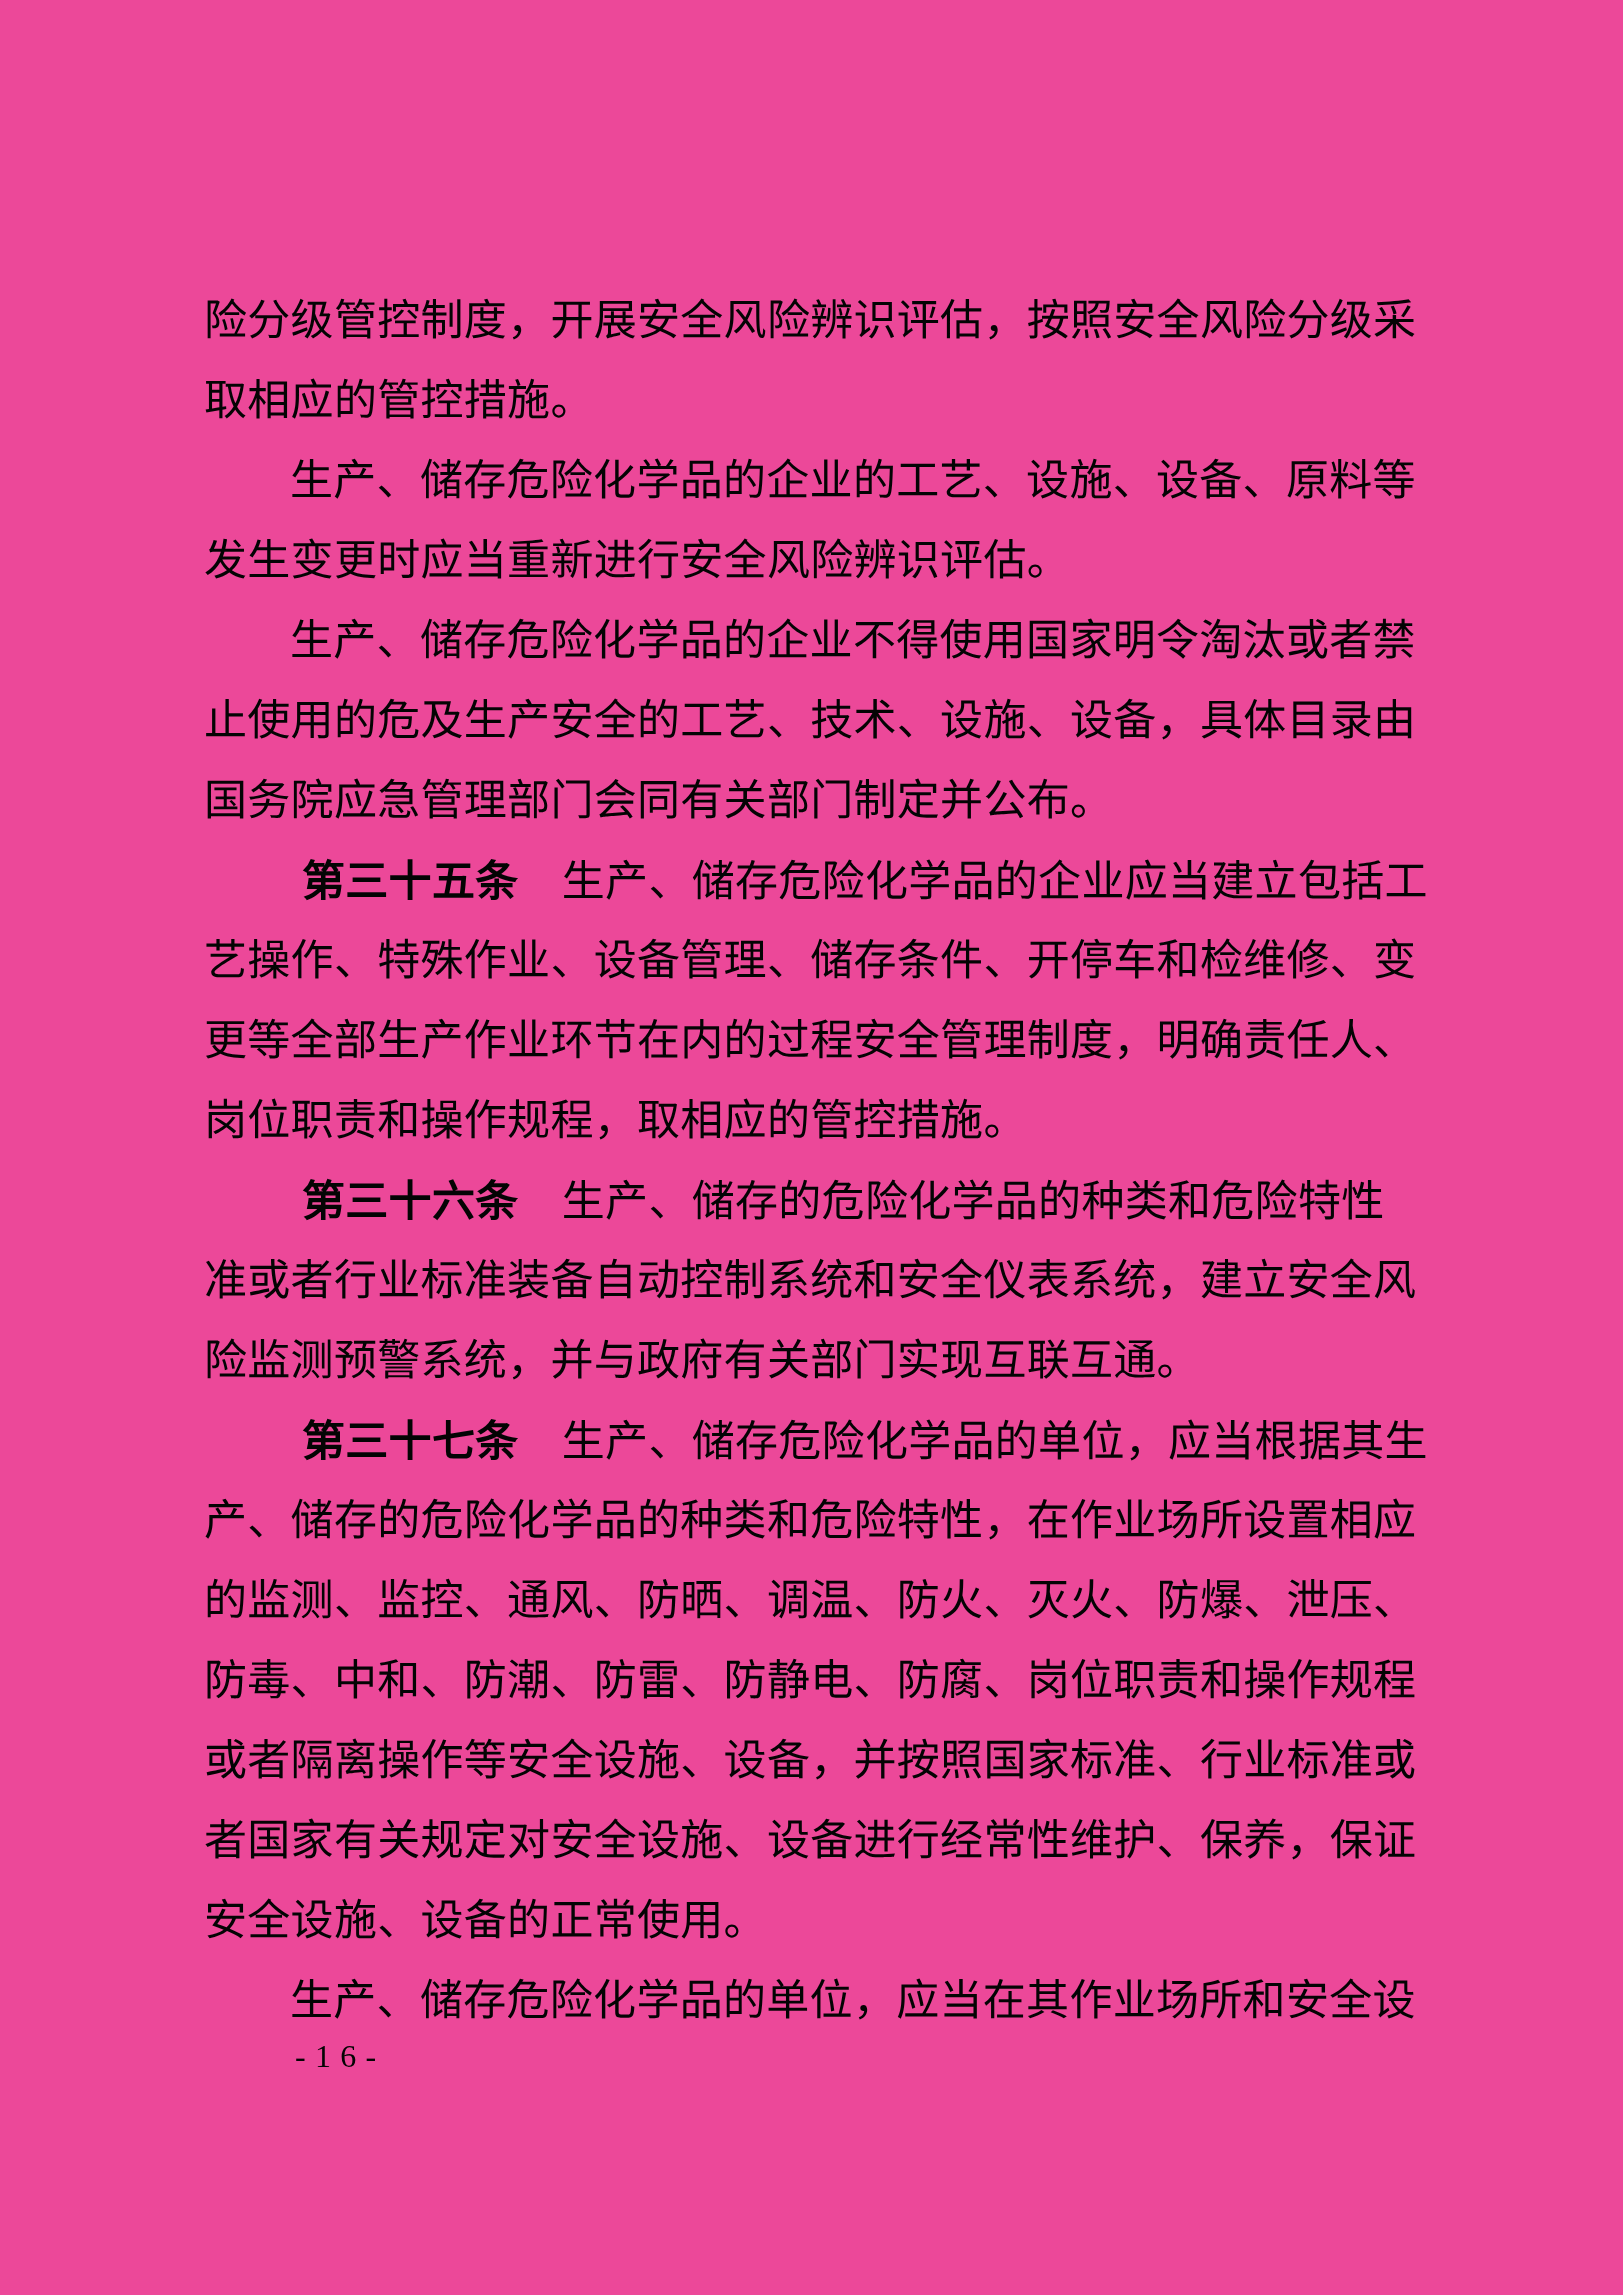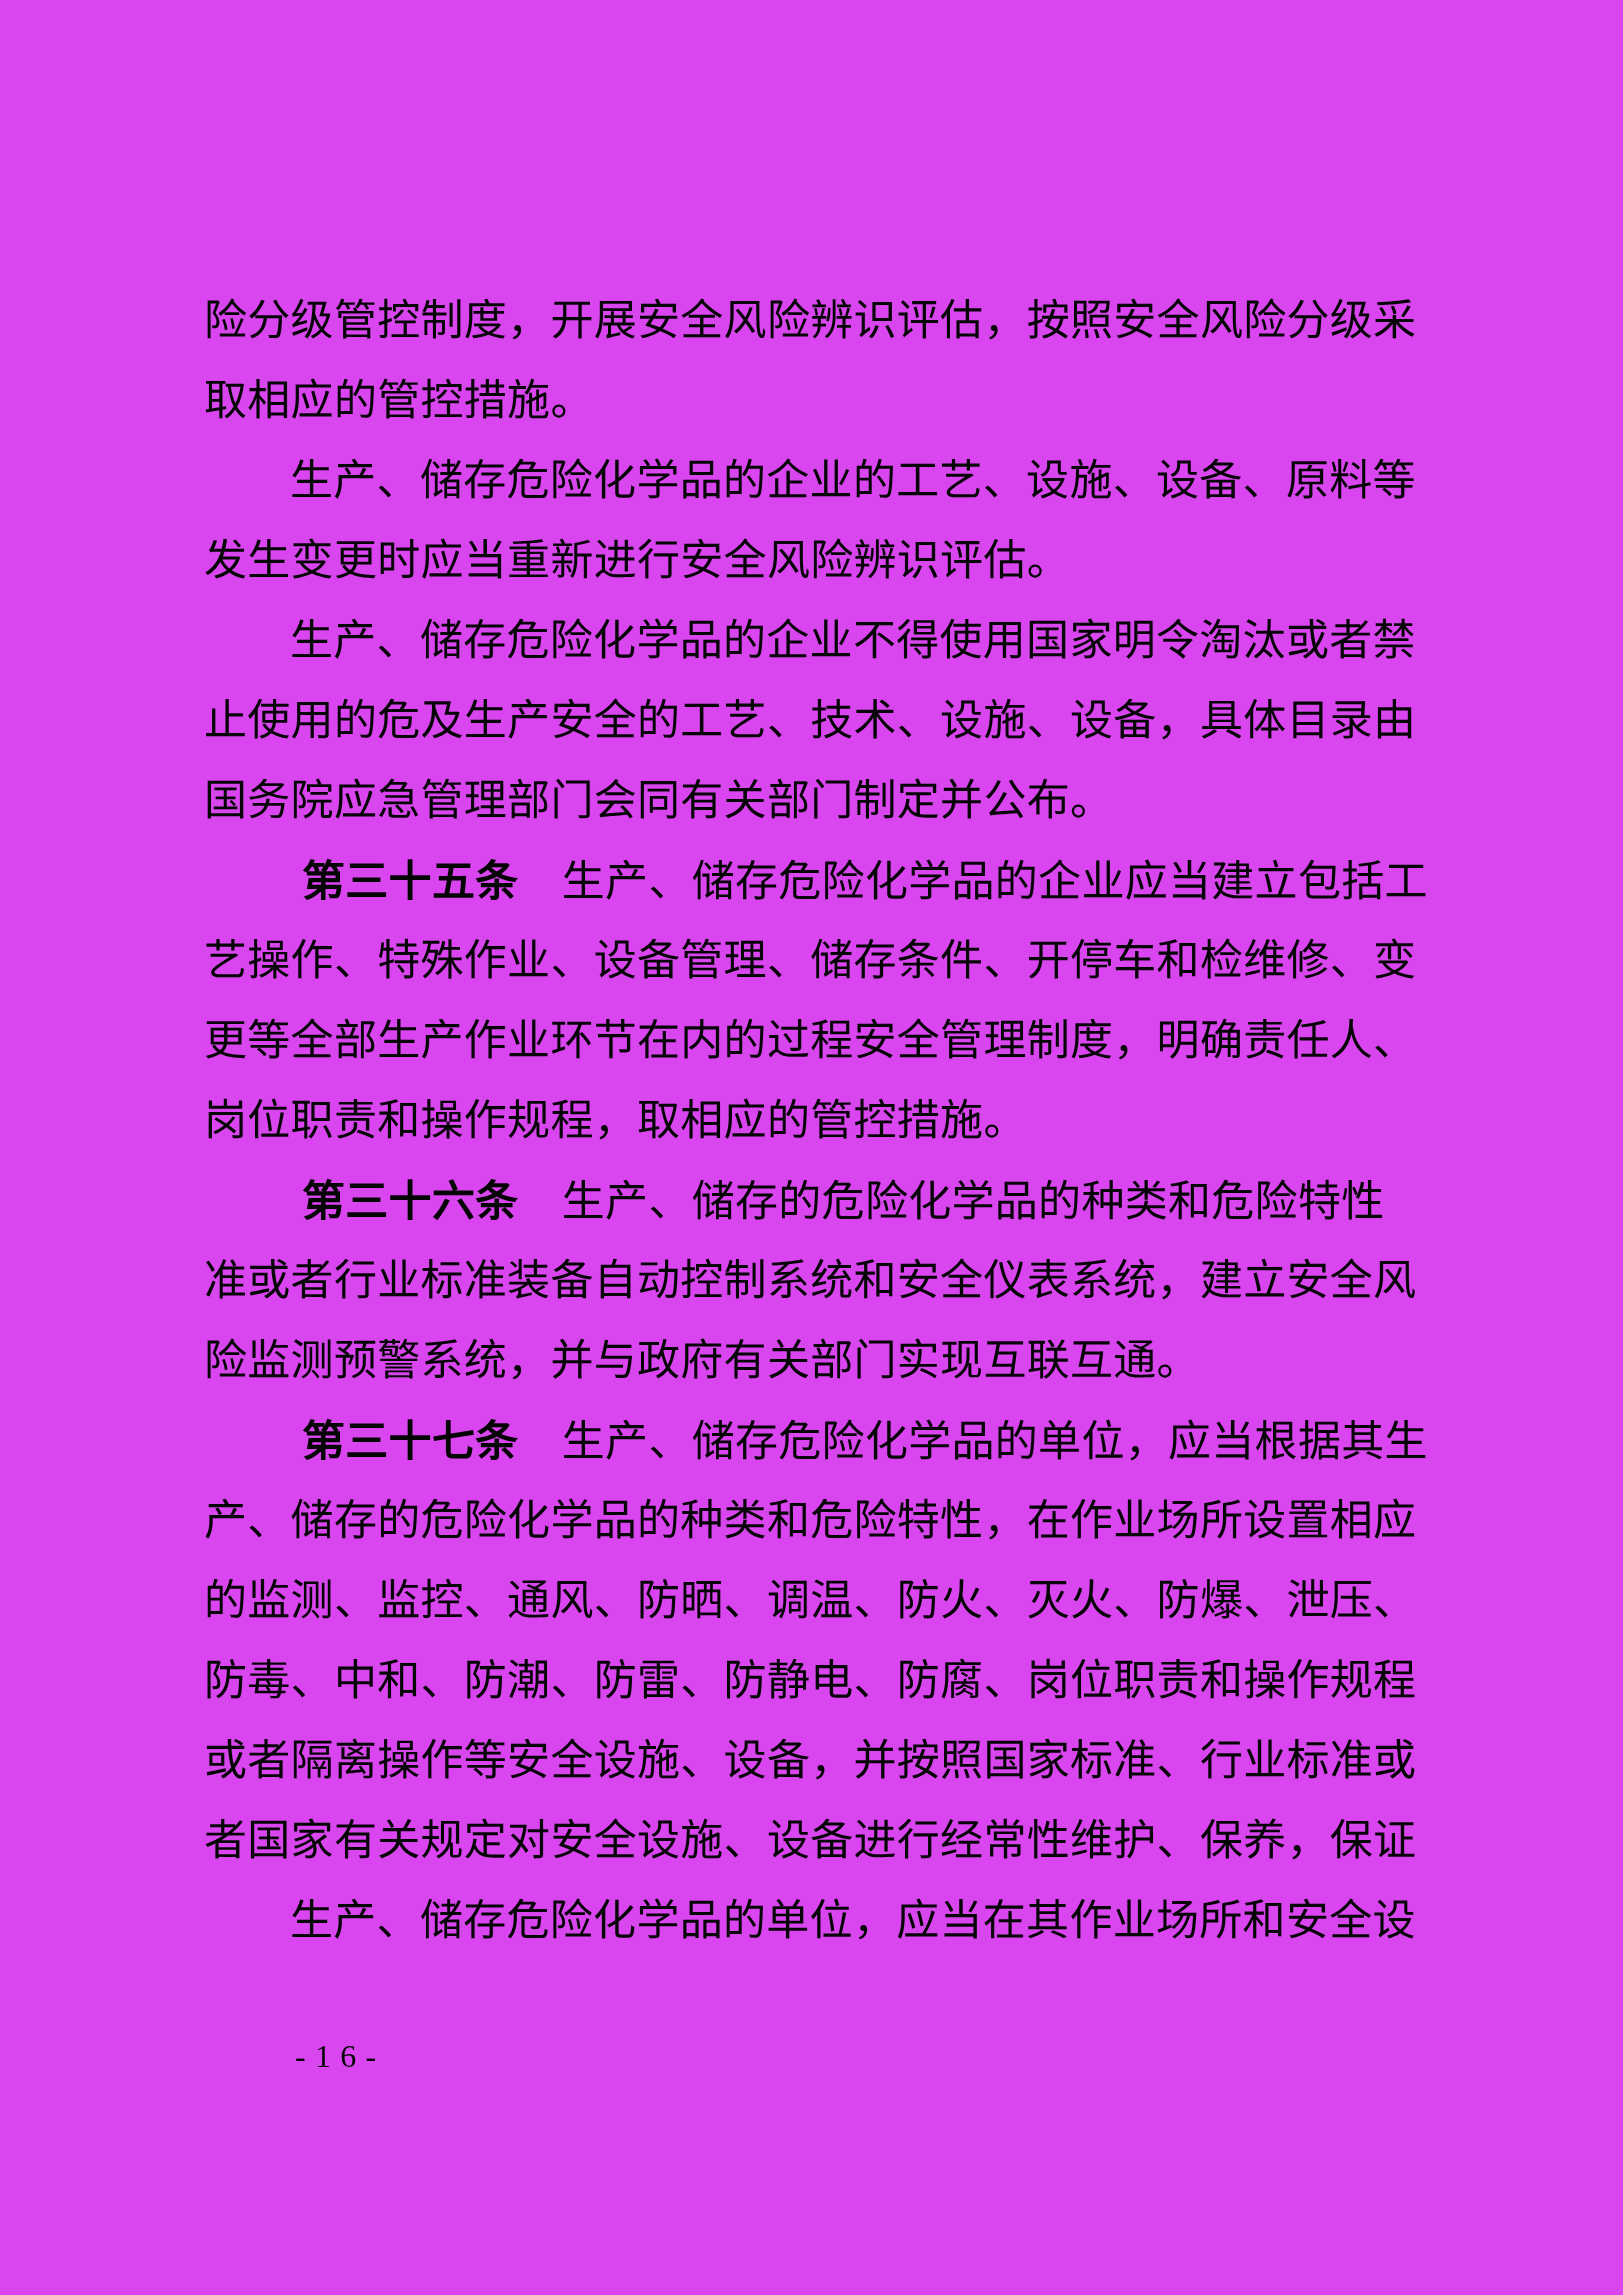--- a/index.html
+++ b/index.html
@@ -4,21 +4,21 @@
 <style>
   html, body {
     margin: 0;
     padding: 0;
     background: #ffffff;
   }
   .page {
     position: relative;
     width: 1623px;
     height: 2295px;
-    background: #d946ef;
+    background: #ec4899;
     overflow: hidden;
     color: #000000;
   }
   .doc-text {
     position: absolute;
     left: 204px;
     top: 281px;
     width: 1206px;
   }
   .line {
@@ -69,17 +69,18 @@
       <div class="line"><span>岗位职责和操作规程，取相应的管控措施。</span></div>
       <div class="line indent"><span class="article-no">第三十六条</span><span>　生产、储存的危险化学品的种类和危险特性</span></div>
       <div class="line"><span>准或者行业标准装备自动控制系统和安全仪表系统，建立安全风</span></div>
       <div class="line"><span>险监测预警系统，并与政府有关部门实现互联互通。</span></div>
       <div class="line indent"><span class="article-no">第三十七条</span><span>　生产、储存危险化学品的单位，应当根据其生</span></div>
       <div class="line"><span>产、储存的危险化学品的种类和危险特性，在作业场所设置相应</span></div>
       <div class="line"><span>的监测、监控、通风、防晒、调温、防火、灭火、防爆、泄压、</span></div>
       <div class="line"><span>防毒、中和、防潮、防雷、防静电、防腐、岗位职责和操作规程</span></div>
       <div class="line"><span>或者隔离操作等安全设施、设备，并按照国家标准、行业标准或</span></div>
       <div class="line"><span>者国家有关规定对安全设施、设备进行经常性维护、保养，保证</span></div>
+      <div class="line"><span>安全设施、设备的正常使用。</span></div>
       <div class="line indent"><span>生产、储存危险化学品的单位，应当在其作业场所和安全设</span></div>
     </section>
   <footer class="page-number">-16-</footer>
 </main>
 
 
 </body></html>

